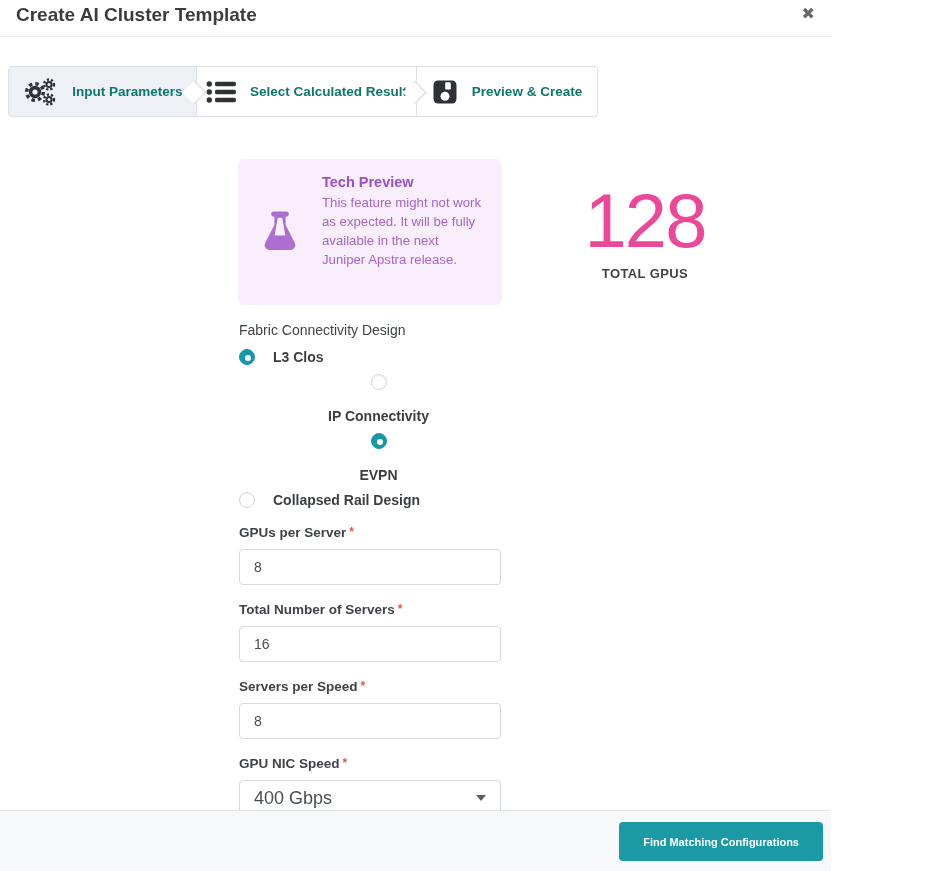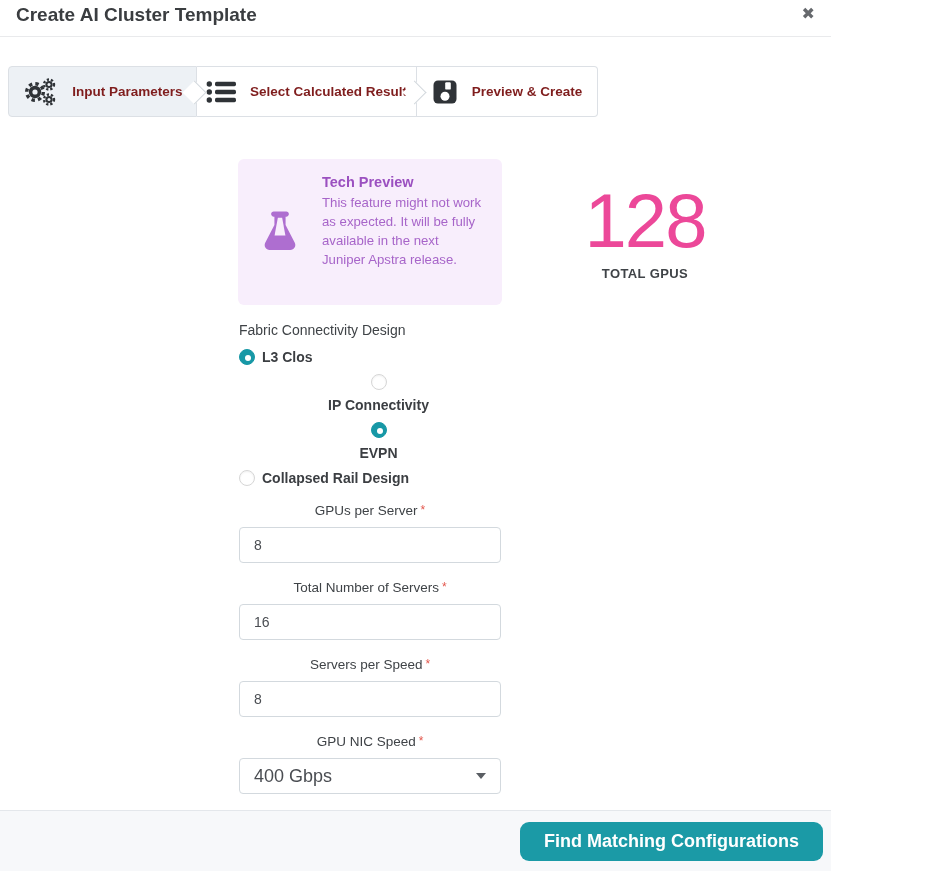--- a/index.html
+++ b/index.html
@@ -32,21 +32,21 @@
   }
 
   
   .steps {
     position: absolute; left: 8px; top: 66px; height: 51px;
     display: flex;
   }
   .step {
     height: 51px; display: flex; align-items: center; justify-content: center;
     gap: 14px; border: 1px solid #dce0e5; background: #fff;
-    font-size: 13.5px; font-weight: 600; color: #7f1d1d;
+    font-size: 13.5px; font-weight: 600; color: #0f766e;
     cursor: pointer; position: relative;
   }
   .step.active { background: #edf1f5; }
   .step.s1 { width: 189px; border-radius: 4px 0 0 4px; }
   .step.s2 { width: 220px; border-left: none; }
   .step.s3 { width: 181px; border-left: none; border-radius: 0 4px 4px 0; }
   .chev {
     position: absolute; top: 83.5px; width: 17px; height: 17px;
     background: #fff; border-top: 1px solid #d3d8dd; border-right: 1px solid #d3d8dd;
     transform: rotate(45deg); z-index: 3;
@@ -82,41 +82,41 @@
   }
   .summary-cap {
     margin-top: 7px; font-size: 13px; font-weight: 700;
     color: #3f4347; letter-spacing: 0.4px;
   }
 
   
   .form { position: absolute; left: 239px; top: 322px; width: 262px; }
   .group-label { font-size: 14px; color: #3f4347; margin-bottom: 11px; }
   .radio-row {
-    display: flex; align-items: center; gap: 7px;
+    display: flex; align-items: center; gap: 18px;
     margin-bottom: 9px; cursor: pointer;
     font-size: 14px; font-weight: 600; color: #3b3e42;
   }
   .radio-row.indent { margin-left: 17px; flex-direction: column; }
   .radio {
     width: 16px; height: 16px; border-radius: 50%;
     border: 1px solid #d6d6d6; background: #fff; flex: 0 0 auto;
     position: relative;
     box-shadow: inset 0 1px 2px rgba(0,0,0,0.06);
   }
   .radio.selected { background: #1798a6; border-color: #1798a6; box-shadow: none; }
   .radio.selected::after {
     content: ""; position: absolute; left: 5px; top: 5px;
     width: 6px; height: 6px; border-radius: 50%; background: #fff;
   }
 
   .field { margin-top: 17px; }
   .field:first-of-type { margin-top: 13px; }
   .field-label {
-    font-size: 13.5px; font-weight: 400; color: #3f4347; margin-bottom: 9px; text-align: center;
+    font-size: 13.5px; font-weight: 700; color: #3f4347; margin-bottom: 9px;
   }
   .req { color: #e3574d; font-size: 12px; vertical-align: top; margin-left: 3px; }
   .txt-input {
     width: 262px; height: 36px; border: 1px solid #d3d9de; border-radius: 4px;
     padding: 0 14px; font-size: 14px; color: #4a4d52; background: #fff;
     font-family: "Liberation Sans", "DejaVu Sans", sans-serif; outline: none;
   }
   .select {
     width: 262px; height: 36px; border: 1px solid #d3d9de; border-radius: 4px;
     padding: 0 14px; font-size: 18px; color: #4a4d52; background: #fff;
@@ -128,22 +128,22 @@
     border-right: 5px solid transparent; border-top: 6px solid #5a5e63;
   }
 
   
   .ftr {
     position: absolute; left: 0; right: 0; bottom: 0; height: 61px;
     background: #f7f8fa; border-top: 1px solid #e4e7eb;
   }
   .submit-btn {
     position: absolute; right: 8px; top: 11px; height: 39px;
-    background: #1b9aa6; color: #fff; border: none; border-radius: 9px;
-    padding: 0 24px; font-size: 18px; font-weight: 700; cursor: pointer;
+    background: #1b9aa6; color: #fff; border: none; border-radius: 4px;
+    padding: 0 24px; font-size: 11px; font-weight: 700; cursor: pointer;
     font-family: "Liberation Sans", "DejaVu Sans", sans-serif;
   }
 </style>
 </head>
 <body>
 
 <div class="dialog">
 
   <div class="hdr">
     <div class="hdr-title">Create AI Cluster Template</div>

